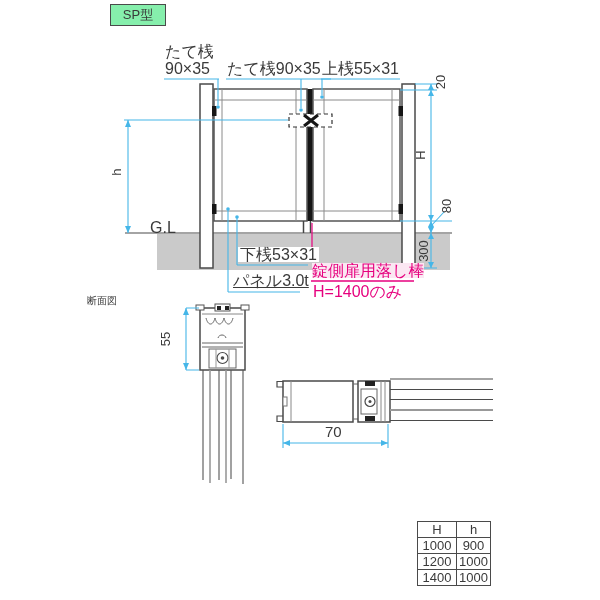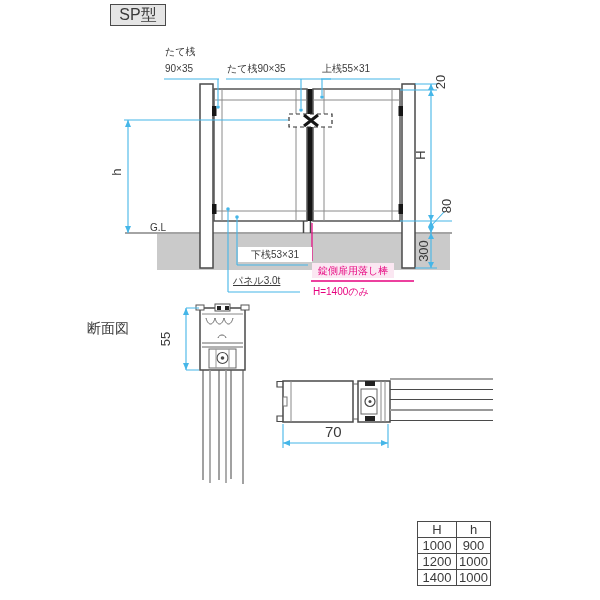--- a/index.html
+++ b/index.html
@@ -1,29 +1,29 @@
 <!DOCTYPE html>
 <html><head>
 <meta charset="utf-8">
 <style>
   html,body{margin:0;padding:0;background:#fff;}
   .canvas{
     position:relative;width:600px;height:600px;background:#ffffff;overflow:hidden;
     font-family:"Liberation Sans","DejaVu Sans",sans-serif;color:#3a3a3a;
   }
   .drawing-svg{position:absolute;left:0;top:0;}
-  .lbl{position:absolute;font-size:10px;line-height:15px;white-space:nowrap;color:#3a3a3a;}
+  .lbl{position:absolute;font-size:16px;line-height:15px;white-space:nowrap;color:#3a3a3a;}
   .vdim{position:absolute;font-size:13px;line-height:14px;text-align:center;white-space:nowrap;
         transform:rotate(-90deg);color:#3a3a3a;}
   .title-box{position:absolute;left:110px;top:4px;width:54px;height:20px;border:1.5px solid #4a4a4a;
-        text-align:center;font-size:16px;line-height:20px;background:#e5e5e5;}
-  .whitebg{background:#ffffff;padding:0 13px;}
+        text-align:center;font-size:13px;line-height:20px;background:#86efac;}
+  .whitebg{background:#ffffff;padding:0 2px;}
   .magenta{color:#e6007e;}
-  .pinkbg{background:#fbe7f2;padding:0 6px;}
-  .section-title{font-size:14px;margin-top:28px;}
+  .pinkbg{background:#fbe7f2;padding:0 0;}
+  .section-title{font-size:10px;}
   table.sizes{position:absolute;left:417px;top:521px;border-collapse:collapse;font-size:13px;color:#3a3a3a;}
   table.sizes th,table.sizes td{border:1.3px solid #4a4a4a;font-weight:normal;text-align:center;
         padding:0;height:15px;}
   table.sizes th.c1,table.sizes td.c1{width:38px;}
   table.sizes th.c2,table.sizes td.c2{width:33px;}
 </style>
 </head>
 <body>
 
 <div class="canvas">

